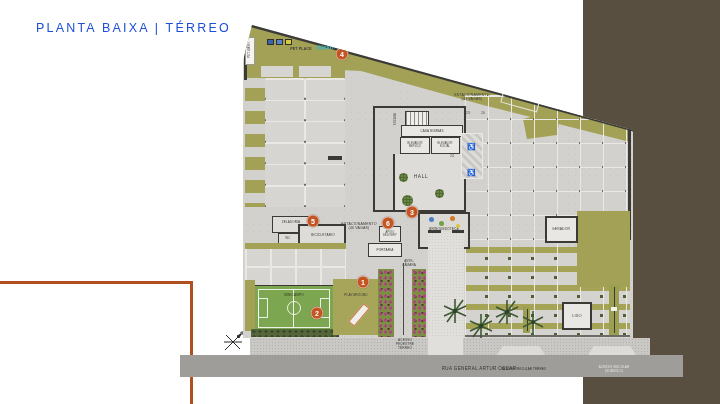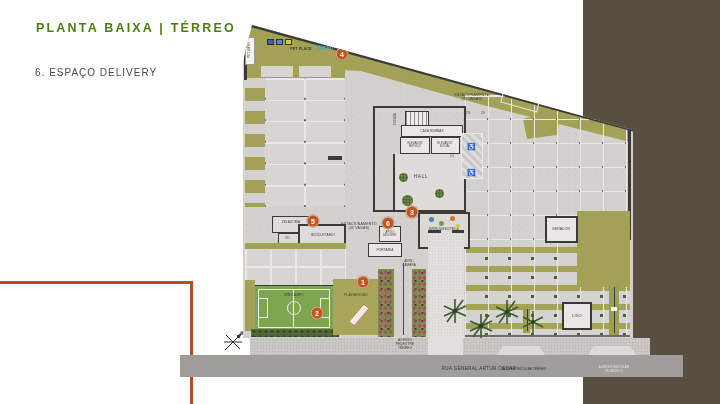--- a/index.html
+++ b/index.html
@@ -2,21 +2,21 @@
 <html><head>
 <meta charset="utf-8">
 <style>
   html,body{margin:0;padding:0;}
   body{width:720px;height:404px;position:relative;overflow:hidden;background:#ffffff;
        font-family:"Liberation Sans",sans-serif;}
   .abs{position:absolute;}
 
   
   .slide-title{position:absolute;left:36px;top:21px;font-size:12.5px;letter-spacing:2.2px;
-    color:#4d7c0f;font-weight:700;white-space:nowrap;}
+    color:#1d4ed8;font-weight:400;white-space:nowrap;}
   .legend{position:absolute;left:35px;top:66px;font-size:10px;letter-spacing:1px;color:#4b4a4a;}
   .legend-row{height:14.2px;line-height:14.2px;white-space:nowrap;}
 
   
   .brown-band{position:absolute;left:583px;top:0;width:137px;height:404px;background:#584f41;}
   .orange-h{position:absolute;left:0;top:281px;width:193px;height:3px;background:#b0501e;}
   .orange-v{position:absolute;left:190px;top:281px;width:3px;height:123px;background:#b0501e;}
   .street{position:absolute;left:180px;top:355px;width:503px;height:22px;background:#9e9d99;
     background-image:radial-gradient(#8f8e8a 0.6px,transparent 0.7px);background-size:4px 4px;}
   .sidewalk{position:absolute;left:250px;top:338px;width:400px;height:17px;background:#c9c8c4;
@@ -110,21 +110,20 @@
 </style>
 </head>
 <body>
 
 <div class="brown-band"></div>
 <div class="orange-h"></div>
 <div class="orange-v"></div>
 
 <div class="slide-title">PLANTA BAIXA | TÉRREO</div>
 <div class="legend">
-  <div class="legend-row"><span>6.</span> <span>ESPAÇO DELIVERY</span></div>
 </div>
 
 <div class="street"></div>
 <div class="sidewalk"></div>
 <div class="ramp" style="left:497px;"></div>
 <div class="ramp" style="left:588px;"></div>
 <div class="walkway-ext"></div>
 <div class="lbl street-name" style="left:479px;top:369px;">RUA GENERAL ARTUR OSCAR</div>
 <div class="lbl" style="left:524px;top:369px;--s:0.38;color:#2f2f2c;">ACESSO VEICULAR TÉRREO</div>
 <div class="lbl" style="left:614px;top:369px;--s:0.38;color:#e8e7e3;">ACESSO VEICULAR (SUBSOLO)</div>

